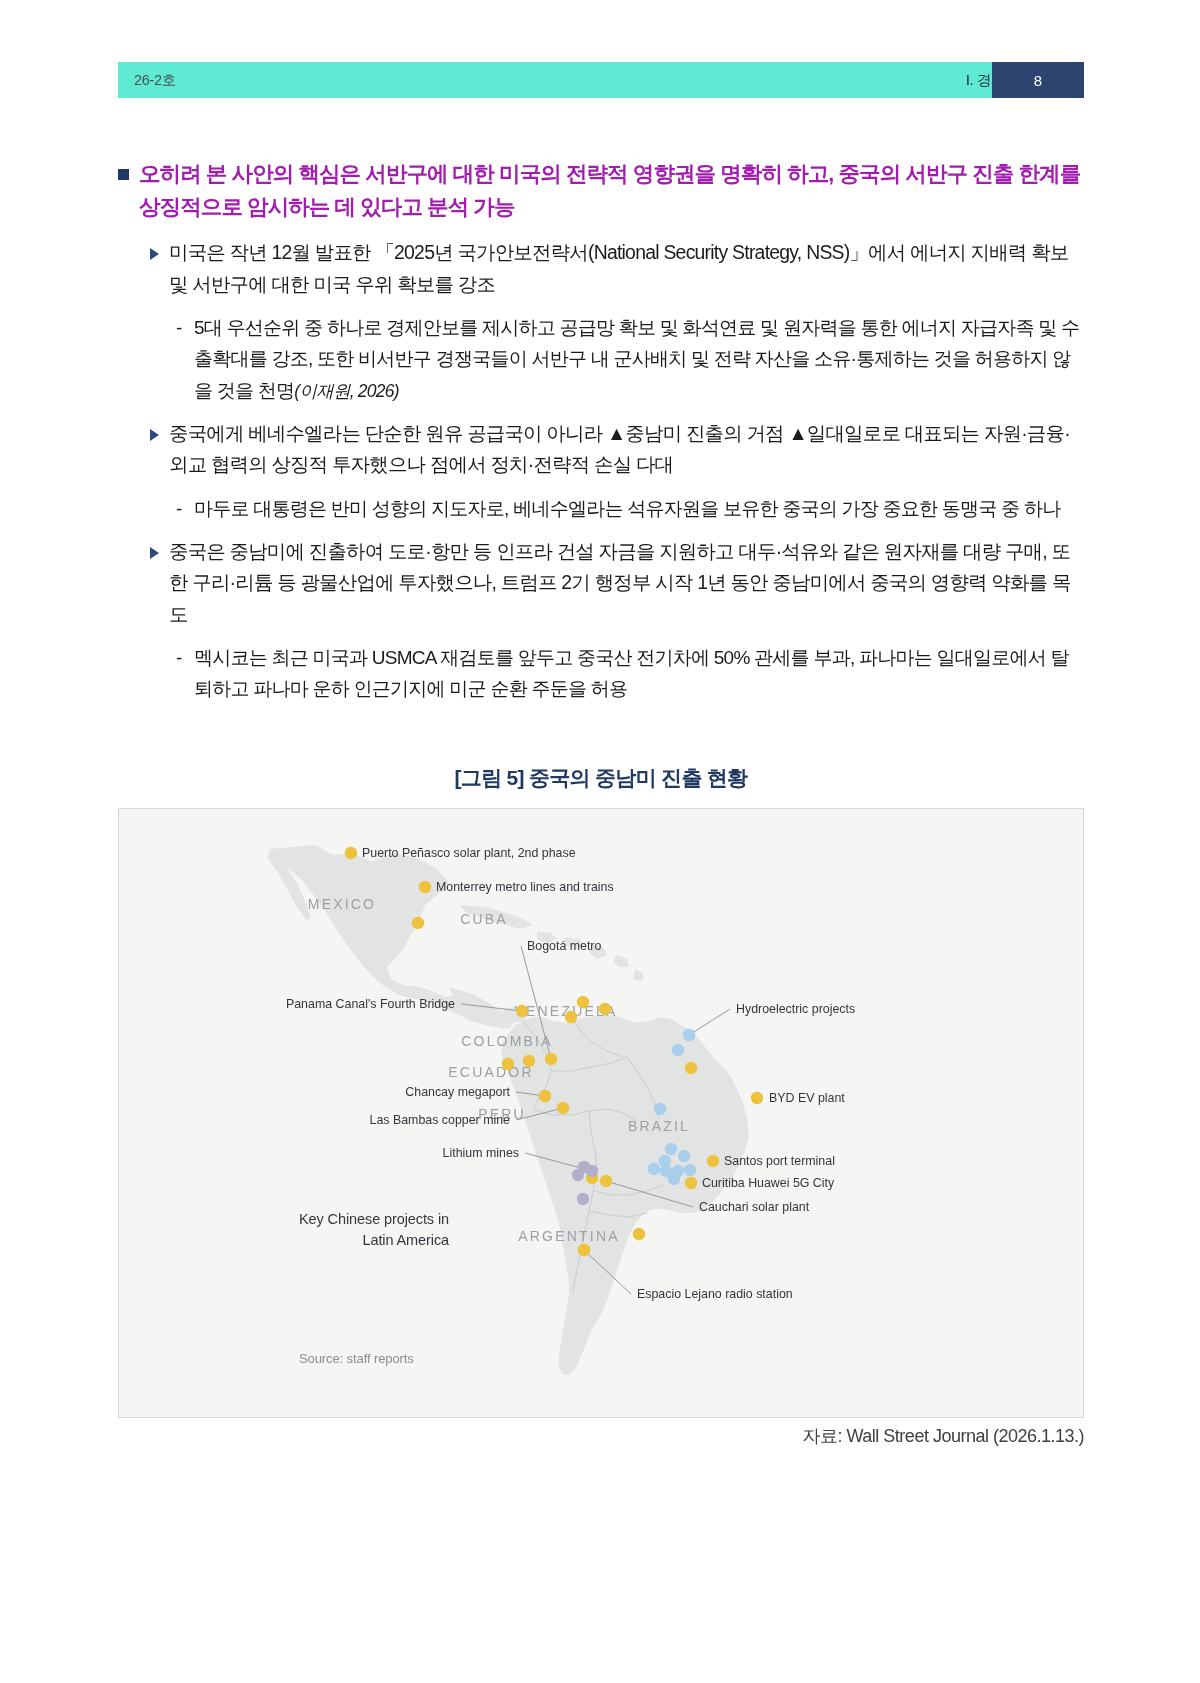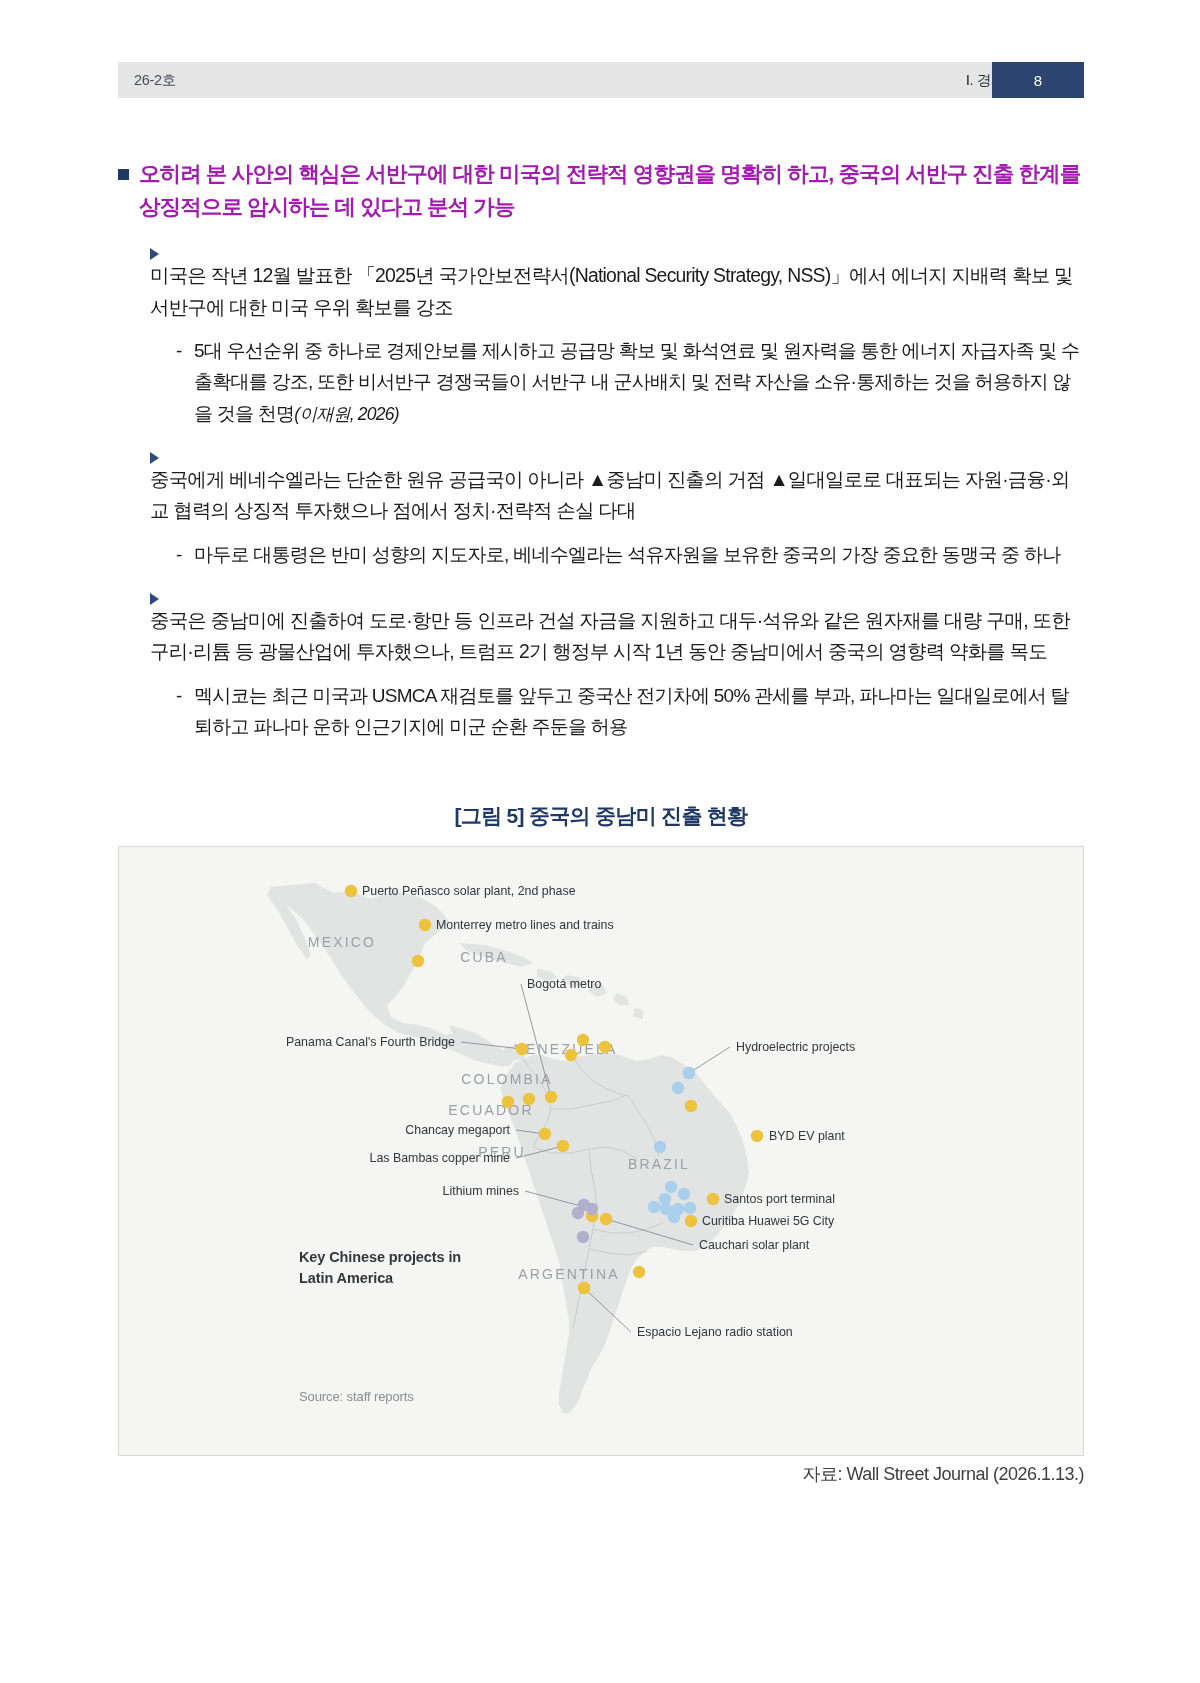--- a/index.html
+++ b/index.html
@@ -20,21 +20,21 @@
     overflow: hidden;
   }
 
   
   .runhead {
     position: absolute;
     left: 118px;
     top: 62px;
     width: 966px;
     height: 36px;
-    background: #e5e5e5;
+    background: #5eead4;
     display: flex;
     align-items: center;
   }
   .runhead-left {
     font-size: 14.5px;
     color: #4a4f57;
     padding-left: 16px;
     letter-spacing: -0.3px;
     white-space: nowrap;
   }
@@ -93,21 +93,20 @@
   
   .lv2 {
     display: flex;
     align-items: flex-start;
     font-size: 19.4px;
     line-height: 1.62;
     letter-spacing: -0.75px;
     color: #1b1b1b;
     margin-left: 32px;
     margin-top: 12px;
-    flex-direction: column;
   }
   .lv2 .tri {
     flex: 0 0 auto;
     width: 0; height: 0;
     border-top: 6px solid transparent;
     border-bottom: 6px solid transparent;
     border-left: 9px solid #2e4a7d;
     margin-top: 11px;
     margin-right: 10px;
   }
@@ -161,24 +160,25 @@
     position: absolute;
     inset: 0;
   }
   .map-svg { position: absolute; left: 0; top: 0; }
 
   .keylabel {
     position: absolute;
     left: 180px;
     top: 400px;
     font-size: 14.5px;
-    font-weight: bold;
+    font-weight: normal;
     color: #33373d;
     line-height: 1.45;
     letter-spacing: -0.1px;
+    text-align: right;
   }
   .srclabel {
     position: absolute;
     left: 180px;
     top: 542px;
     font-size: 13px;
     color: #8a8d91;
     letter-spacing: -0.1px;
   }
 

